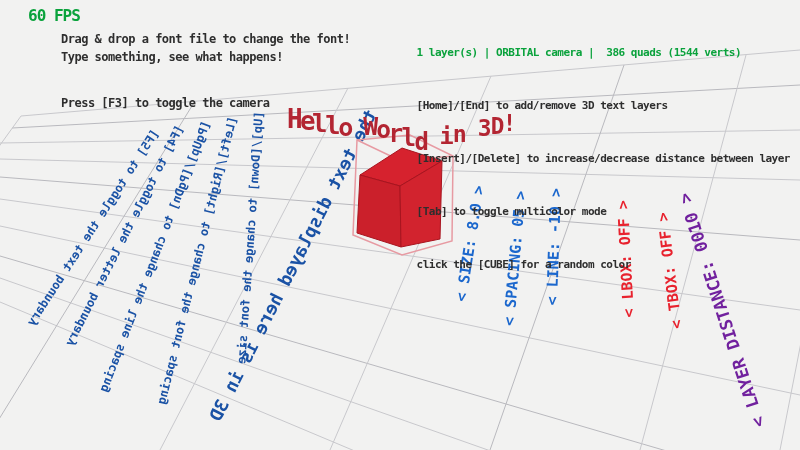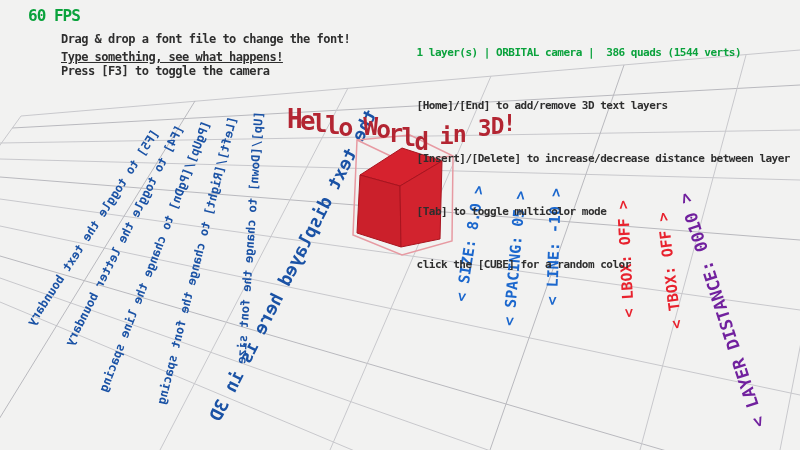--- a/index.html
+++ b/index.html
@@ -21,21 +21,21 @@
   .readout{font-size:15px;}
   .readout.blue{color:var(--readout-blue);}
   .readout.red{color:var(--readout-red);}
   .readout.purple{color:var(--readout-purple);font-size:17px;}
   #scene-title{position:absolute;left:287px;top:104px;z-index:4;
       font-size:26px;font-weight:bold;letter-spacing:-3px;color:var(--title-red);white-space:pre;}
   #scene-title span{display:inline-block;}
   .hud{position:absolute;z-index:5;font-weight:bold;color:var(--hud-text);white-space:pre;}
   #fps{left:28px;top:6px;font-size:16px;letter-spacing:-1px;color:var(--fps-green);}
   .hint-l{left:29px;font-size:12px;letter-spacing:-0.5px;padding-left:32px;}
-  #hint-drag{top:32px;} #hint-type{top:50px;text-decoration:underline;} #hint-camera{top:64px;}
+  #hint-drag{top:32px;} #hint-type{top:50px;} #hint-camera{top:96px;}
   #hud-right{right:10px;top:7px;}
   #hud-right div{font-size:11px;letter-spacing:-0.5px;line-height:15px;white-space:pre;}
   #status-line{color:var(--fps-green);font-size:11.5px;}
 </style>
 </head>
 <body>
 
 <div id="app">
 
   <svg id="grid-svg" width="800" height="450" viewBox="0 0 800 450">

